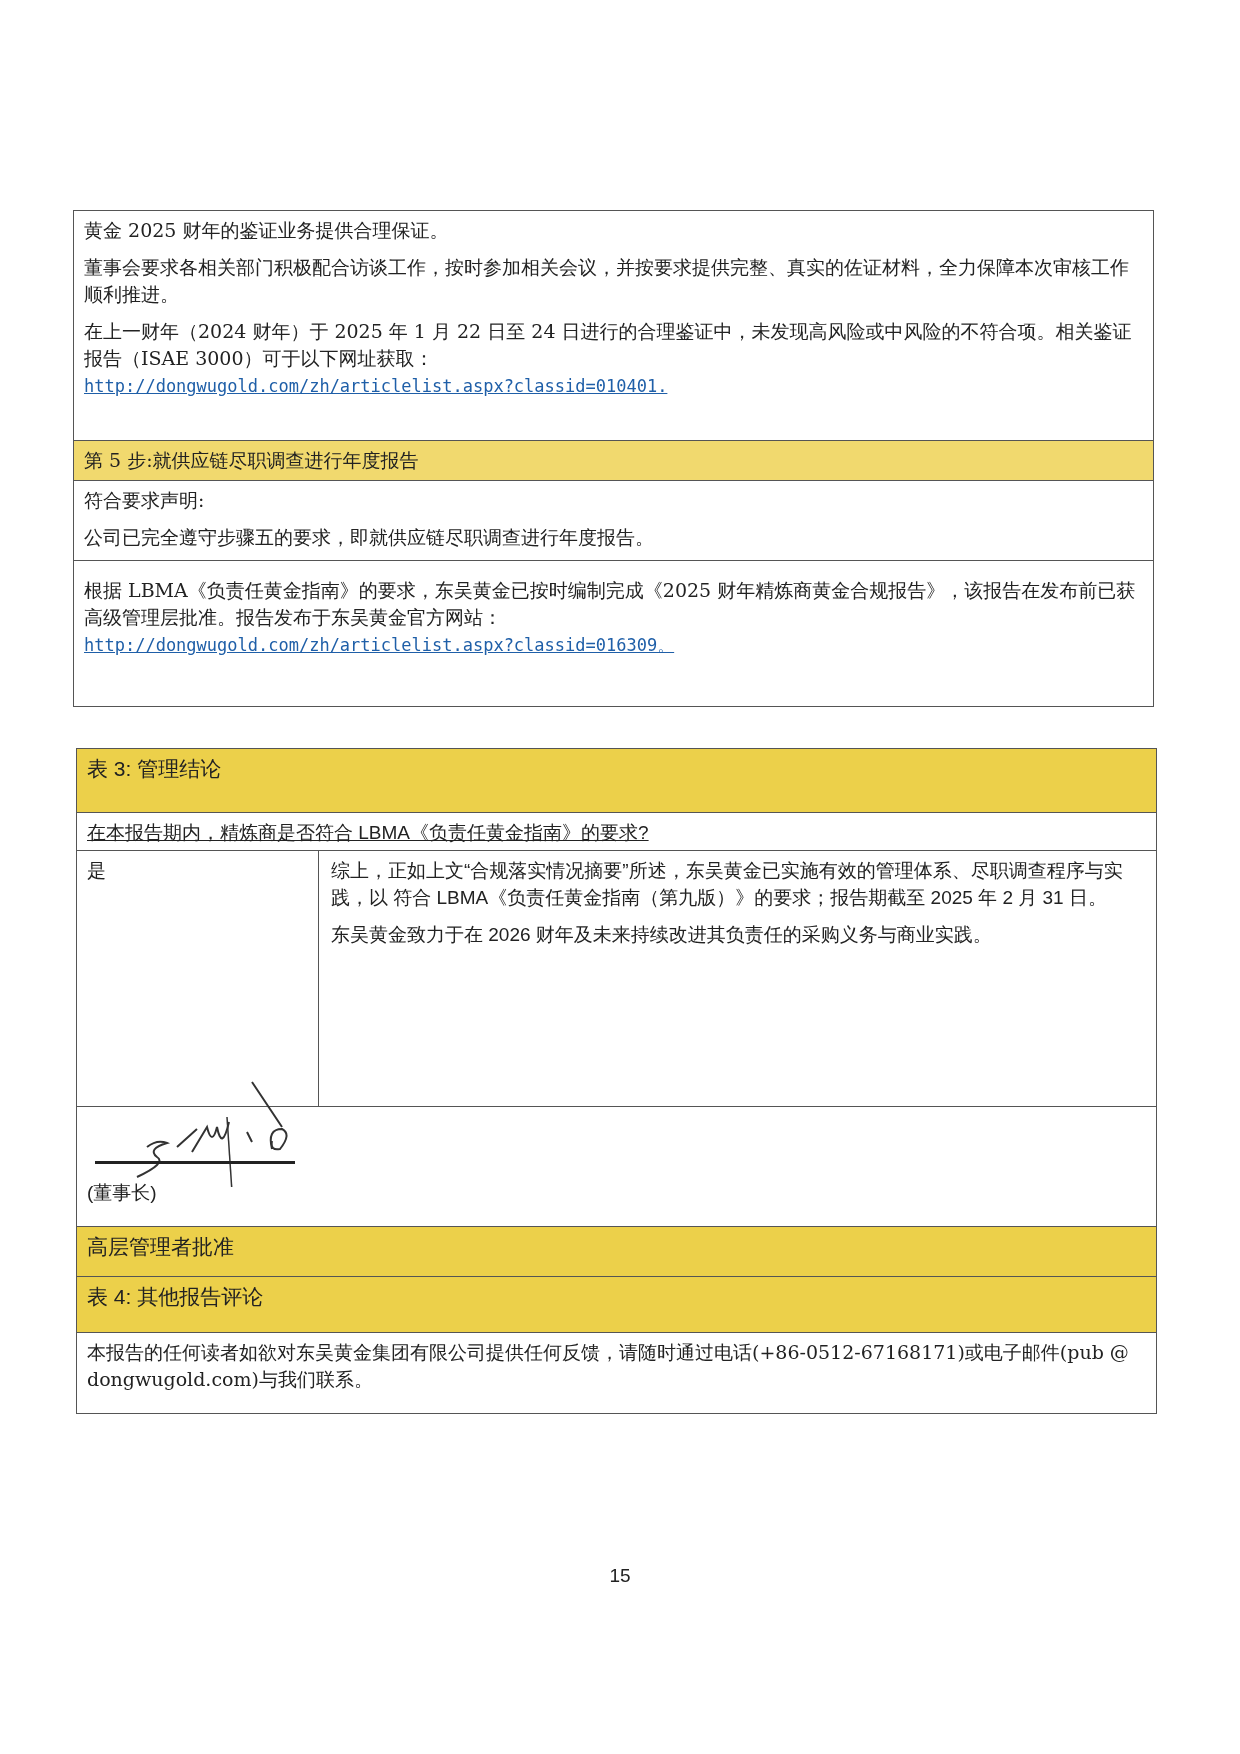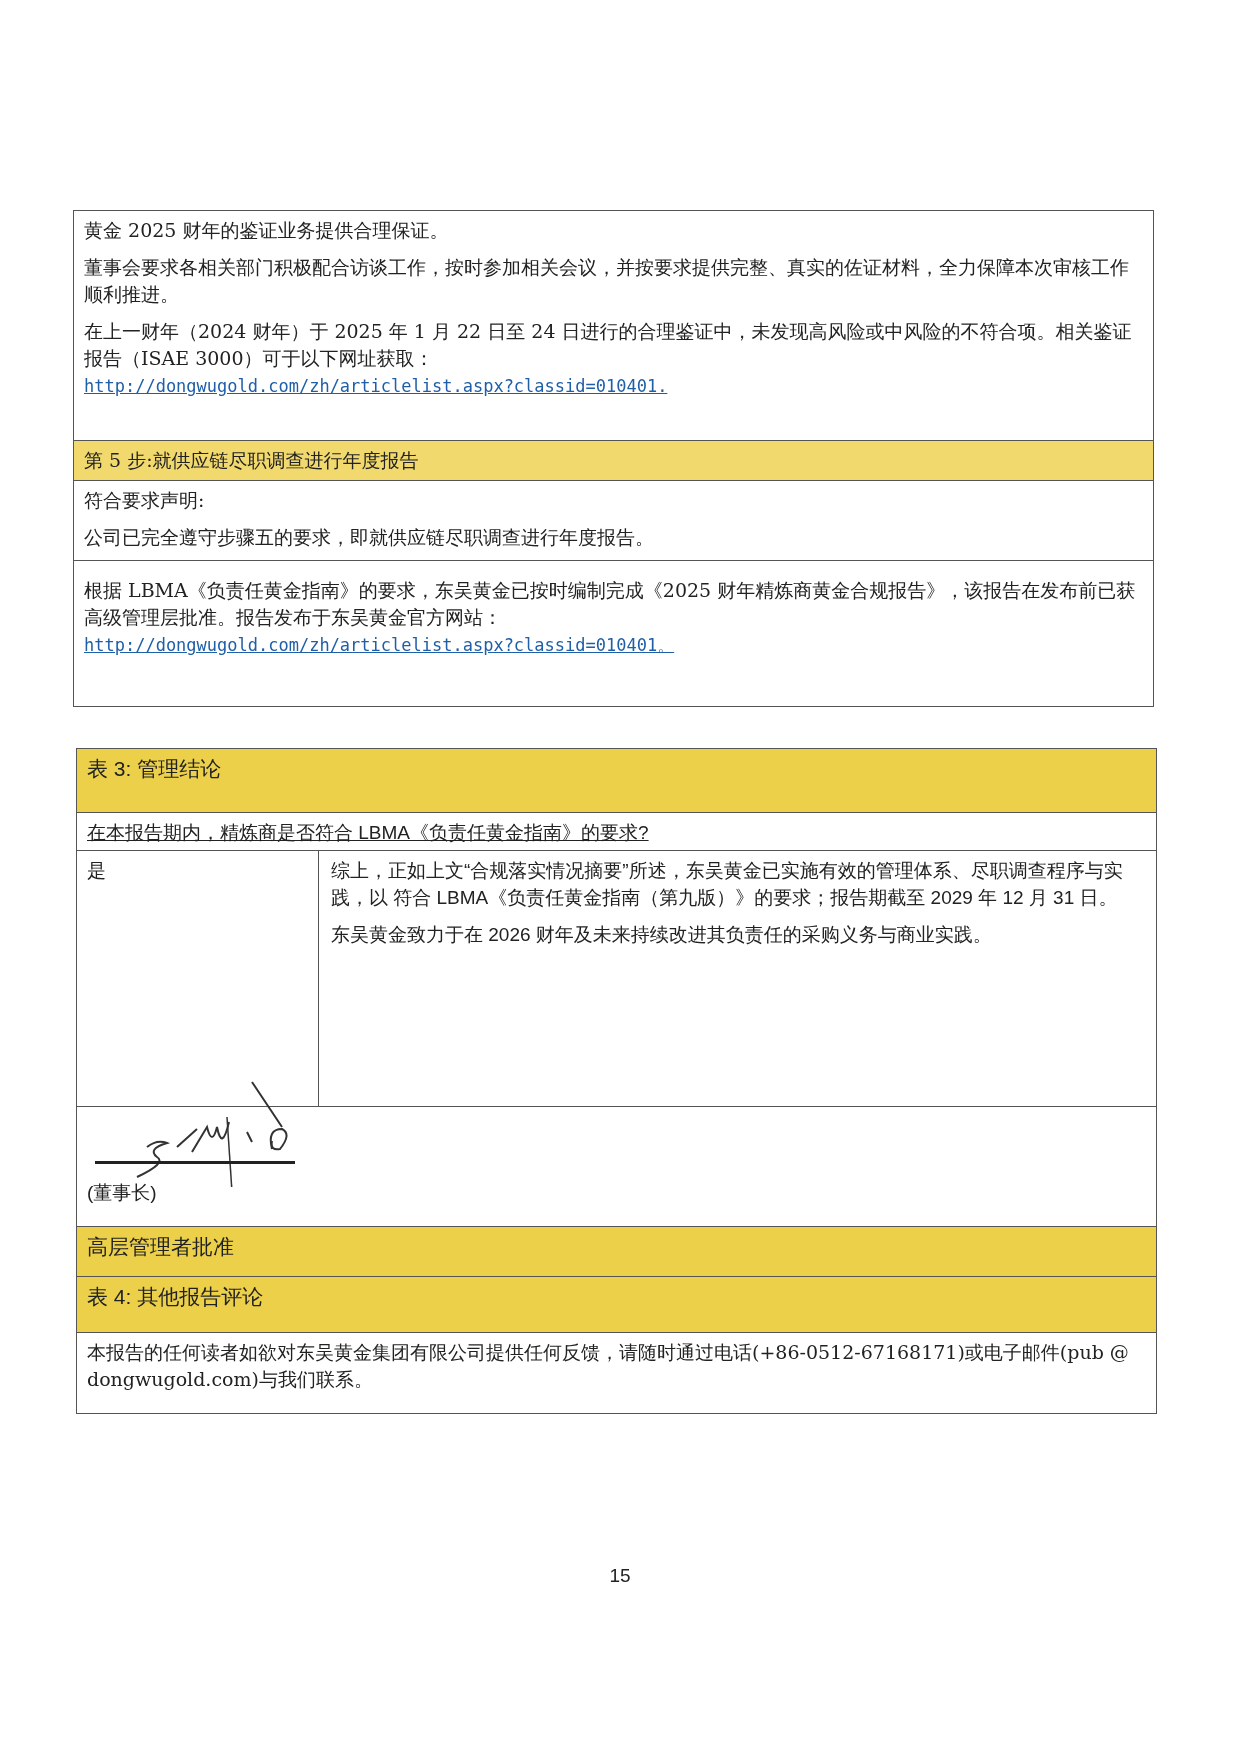--- a/index.html
+++ b/index.html
@@ -33,37 +33,37 @@
   </div>
   <div class="row gold" style="height:40px;">
     <p>第 5 步:就供应链尽职调查进行年度报告</p>
   </div>
   <div class="row" style="height:80px;">
     <p>符合要求声明:</p>
     <p class="sp">公司已完全遵守步骤五的要求，即就供应链尽职调查进行年度报告。</p>
   </div>
   <div class="row" style="height:145px;">
     <p class="sp">根据 LBMA《负责任黄金指南》的要求，东吴黄金已按时编制完成《2025 财年精炼商黄金合规报告》，该报告在发布前已获高级管理层批准。报告发布于东吴黄金官方网站：</p>
-    <p><a class="link">http://dongwugold.com/zh/articlelist.aspx?classid=010401。</a></p>
+    <p><a class="link">http://dongwugold.com/zh/articlelist.aspx?classid=016309。</a></p>
   </div>
 </div>
 
 <div class="tbl sans" style="left:76px; top:748px; width:1081px;">
   <div class="row gold-strong" style="height:64px;">
     <p class="hdr">表 3:  管理结论</p>
   </div>
   <div class="row" style="height:38px;text-decoration:underline;">
     <p>在本报告期内，精炼商是否符合 LBMA《负责任黄金指南》的要求?</p>
   </div>
   <div class="row split" style="height:256px;">
     <div class="left">
       <p>是</p>
     </div>
     <div class="right">
-      <p>综上，正如上文“合规落实情况摘要”所述，东吴黄金已实施有效的管理体系、尽职调查程序与实践，以 符合 LBMA《负责任黄金指南（第九版）》的要求；报告期截至 2029 年 12 月 31 日。</p>
+      <p>综上，正如上文“合规落实情况摘要”所述，东吴黄金已实施有效的管理体系、尽职调查程序与实践，以 符合 LBMA《负责任黄金指南（第九版）》的要求；报告期截至 2025 年 2 月 31 日。</p>
       <p class="sp">东吴黄金致力于在 2026 财年及未来持续改进其负责任的采购义务与商业实践。</p>
     </div>
   </div>
   <div class="row" style="height:120px; position:relative;">
     <svg width="240" height="110" style="position:absolute; left:10px; top:-30px;" viewBox="0 0 240 110">
       <path d="M60 70 q10 -8 20 -4 q-20 6 -10 14 q10 6 -20 20" stroke="#333" stroke-width="2" fill="none"></path>
       <path d="M90 70 l20 -18 M105 75 l15 -25 q5 20 10 0 q5 25 12 -5 M160 55 l5 10" stroke="#333" stroke-width="2" fill="none"></path>
       <path d="M185 72 q-5 -20 10 -20 q10 5 -2 20 q-10 2 -8 -8 M195 50 l-30 -45" stroke="#333" stroke-width="2" fill="none"></path>
       <path d="M140 40 l6 90" stroke="#333" stroke-width="1.5" fill="none"></path>
     </svg>

